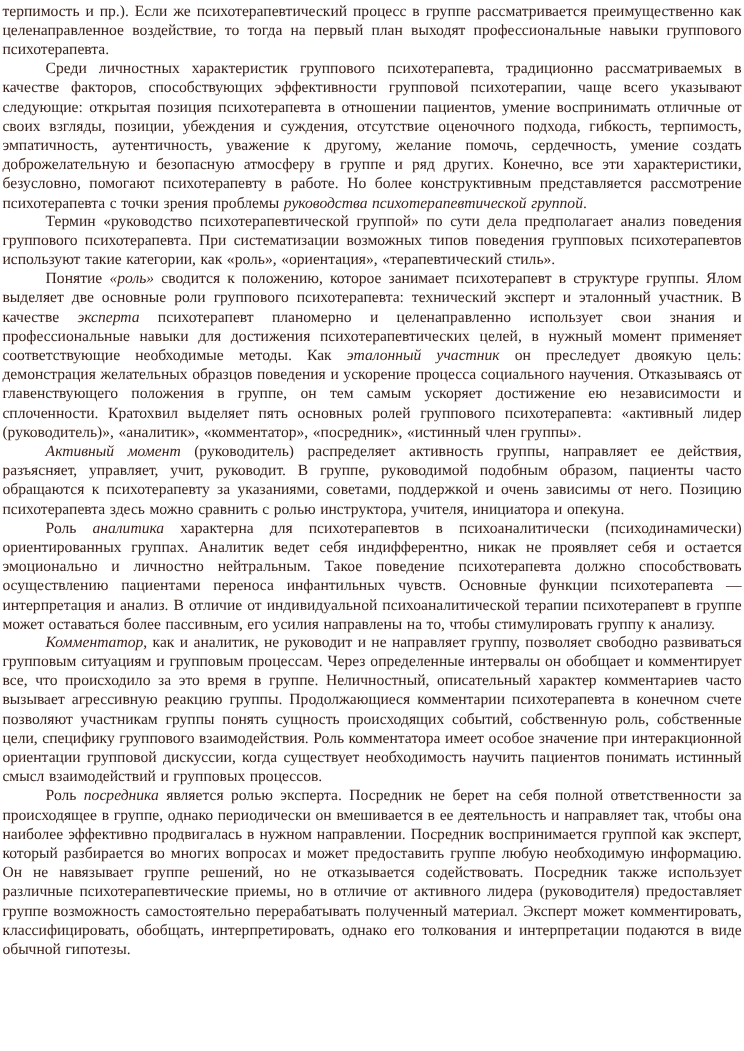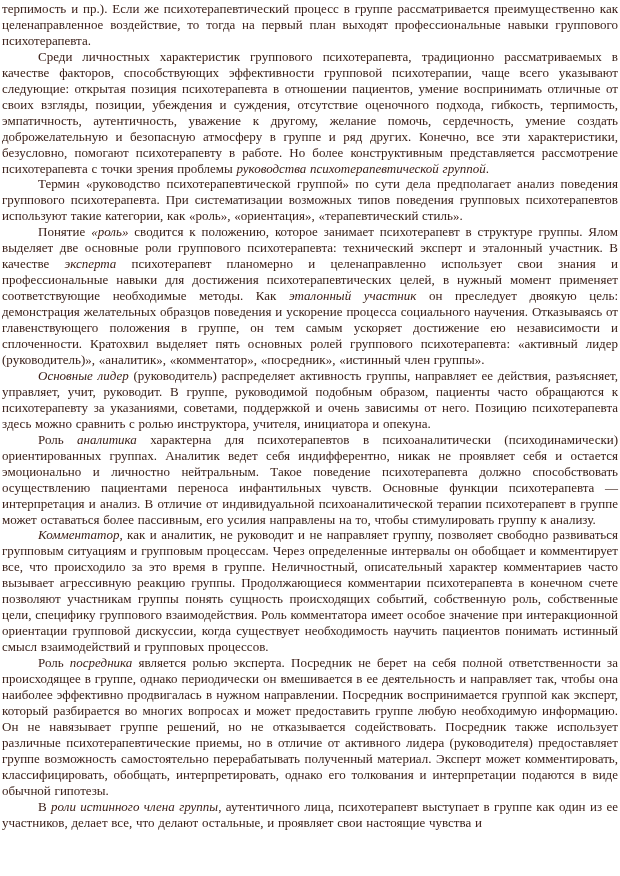--- a/index.html
+++ b/index.html
@@ -35,18 +35,17 @@
   }
 </style>
 </head>
 <body>
 
 <div class="page" id="page" style="color: rgb(59, 32, 25); background: rgb(255, 255, 255);">
     <p class="continuation"><span>терпимость и пр.). Если же психотерапевтический процесс в группе рассматривается преимущественно как целенаправленное воздействие, то тогда на первый план выходят профессиональные навыки группового психотерапевта.</span></p>
     <p><span>Среди личностных характеристик группового психотерапевта, традиционно рассматриваемых в качестве факторов, способствующих эффективности групповой психотерапии, чаще всего указывают следующие: открытая позиция психотерапевта в отношении пациентов, умение воспринимать отличные от своих взгляды, позиции, убеждения и суждения, отсутствие оценочного подхода, гибкость, терпимость, эмпатичность, аутентичность, уважение к другому, желание помочь, сердечность, умение создать доброжелательную и безопасную атмосферу в группе и ряд других. Конечно, все эти характеристики, безусловно, помогают психотерапевту в работе. Но более конструктивным представляется рассмотрение психотерапевта с точки зрения проблемы </span><em>руководства психотерапевтической группой</em><span>.</span></p>
     <p><span>Термин «руководство психотерапевтической группой» по сути дела предполагает анализ поведения группового психотерапевта. При систематизации возможных типов поведения групповых психотерапевтов используют такие категории, как «роль», «ориентация», «терапевтический стиль».</span></p>
     <p><span>Понятие </span><em>«роль»</em><span> сводится к положению, которое занимает психотерапевт в структуре группы. Ялом выделяет две основные роли группового психотерапевта: технический эксперт и эталонный участник. В качестве </span><em>эксперта</em><span> психотерапевт планомерно и целенаправленно использует свои знания и профессиональные навыки для достижения психотерапевтических целей, в нужный момент применяет соответствующие необходимые методы. Как </span><em>эталонный участник</em><span> он преследует двоякую цель: демонстрация желательных образцов поведения и ускорение процесса социального научения. Отказываясь от главенствующего положения в группе, он тем самым ускоряет достижение ею независимости и сплоченности. Кратохвил выделяет пять основных ролей группового психотерапевта: «активный лидер (руководитель)», «аналитик», «комментатор», «посредник», «истинный член группы».</span></p>
-    <p><em>Основные лидер</em><span> (руководитель) распределяет активность группы, направляет ее действия, разъясняет, управляет, учит, руководит. В группе, руководимой подобным образом, пациенты часто обращаются к психотерапевту за указаниями, советами, поддержкой и очень зависимы от него. Позицию психотерапевта здесь можно сравнить с ролью инструктора, учителя, инициатора и опекуна.</span></p>
+    <p><em>Активный момент</em><span> (руководитель) распределяет активность группы, направляет ее действия, разъясняет, управляет, учит, руководит. В группе, руководимой подобным образом, пациенты часто обращаются к психотерапевту за указаниями, советами, поддержкой и очень зависимы от него. Позицию психотерапевта здесь можно сравнить с ролью инструктора, учителя, инициатора и опекуна.</span></p>
     <p><span>Роль </span><em>аналитика</em><span> характерна для психотерапевтов в психоаналитически (психодинамически) ориентированных группах. Аналитик ведет себя индифферентно, никак не проявляет себя и остается эмоционально и личностно нейтральным. Такое поведение психотерапевта должно способствовать осуществлению пациентами переноса инфантильных чувств. Основные функции психотерапевта — интерпретация и анализ. В отличие от индивидуальной психоаналитической терапии психотерапевт в группе может оставаться более пассивным, его усилия направлены на то, чтобы стимулировать группу к анализу.</span></p>
     <p><em>Комментатор</em><span>, как и аналитик, не руководит и не направляет группу, позволяет свободно развиваться групповым ситуациям и групповым процессам. Через определенные интервалы он обобщает и комментирует все, что происходило за это время в группе. Неличностный, описательный характер комментариев часто вызывает агрессивную реакцию группы. Продолжающиеся комментарии психотерапевта в конечном счете позволяют участникам группы понять сущность происходящих событий, собственную роль, собственные цели, специфику группового взаимодействия. Роль комментатора имеет особое значение при интеракционной ориентации групповой дискуссии, когда существует необходимость научить пациентов понимать истинный смысл взаимодействий и групповых процессов.</span></p>
     <p><span>Роль </span><em>посредника</em><span> является ролью эксперта. Посредник не берет на себя полной ответственности за происходящее в группе, однако периодически он вмешивается в ее деятельность и направляет так, чтобы она наиболее эффективно продвигалась в нужном направлении. Посредник воспринимается группой как эксперт, который разбирается во многих вопросах и может предоставить группе любую необходимую информацию. Он не навязывает группе решений, но не отказывается содействовать. Посредник также использует различные психотерапевтические приемы, но в отличие от активного лидера (руководителя) предоставляет группе возможность самостоятельно перерабатывать полученный материал. Эксперт может комментировать, классифицировать, обобщать, интерпретировать, однако его толкования и интерпретации подаются в виде обычной гипотезы.</span></p>
-    <p><span>В </span><em>роли истинного члена группы</em><span>, аутентичного лица, психотерапевт выступает в группе как один из ее участников, делает все, что делают остальные, и проявляет свои настоящие чувства и</span></p>
   </div>
 
 </body></html>

